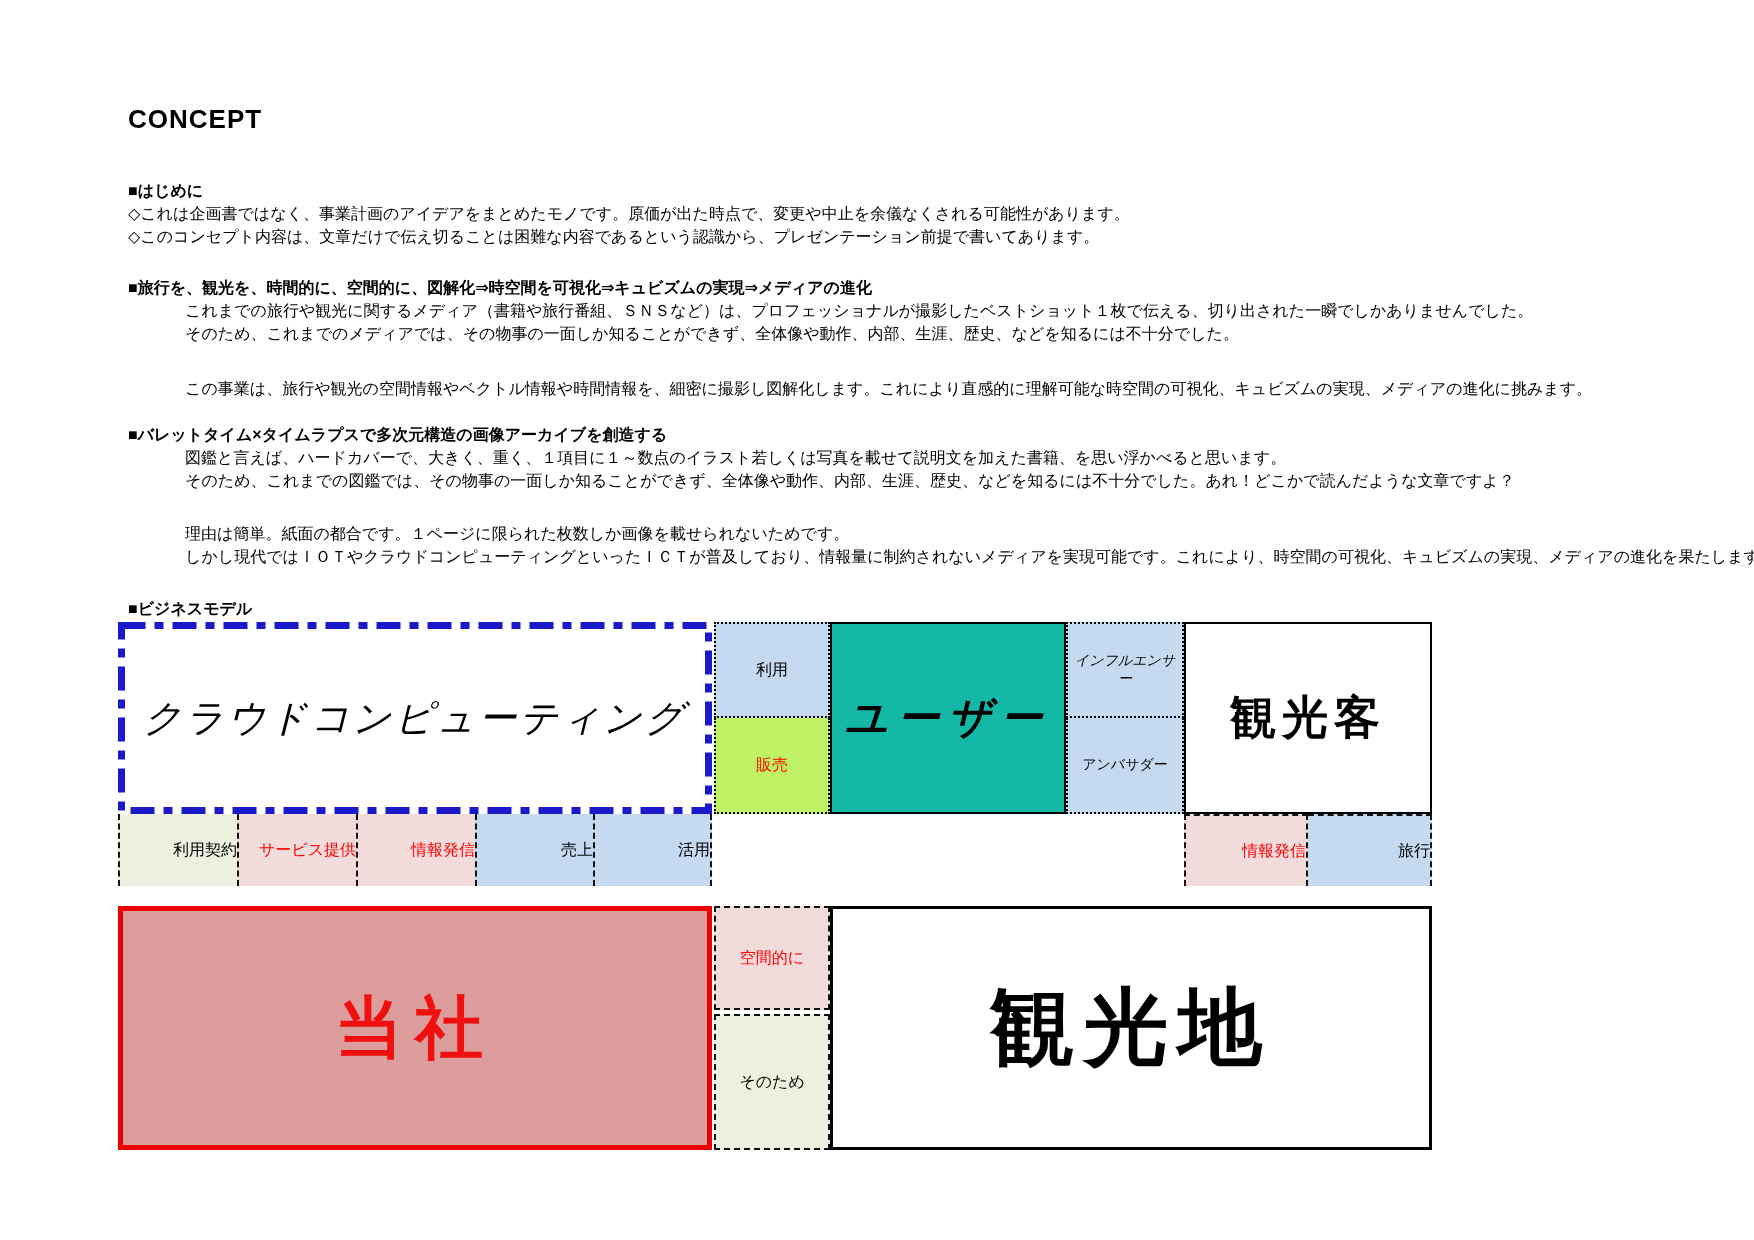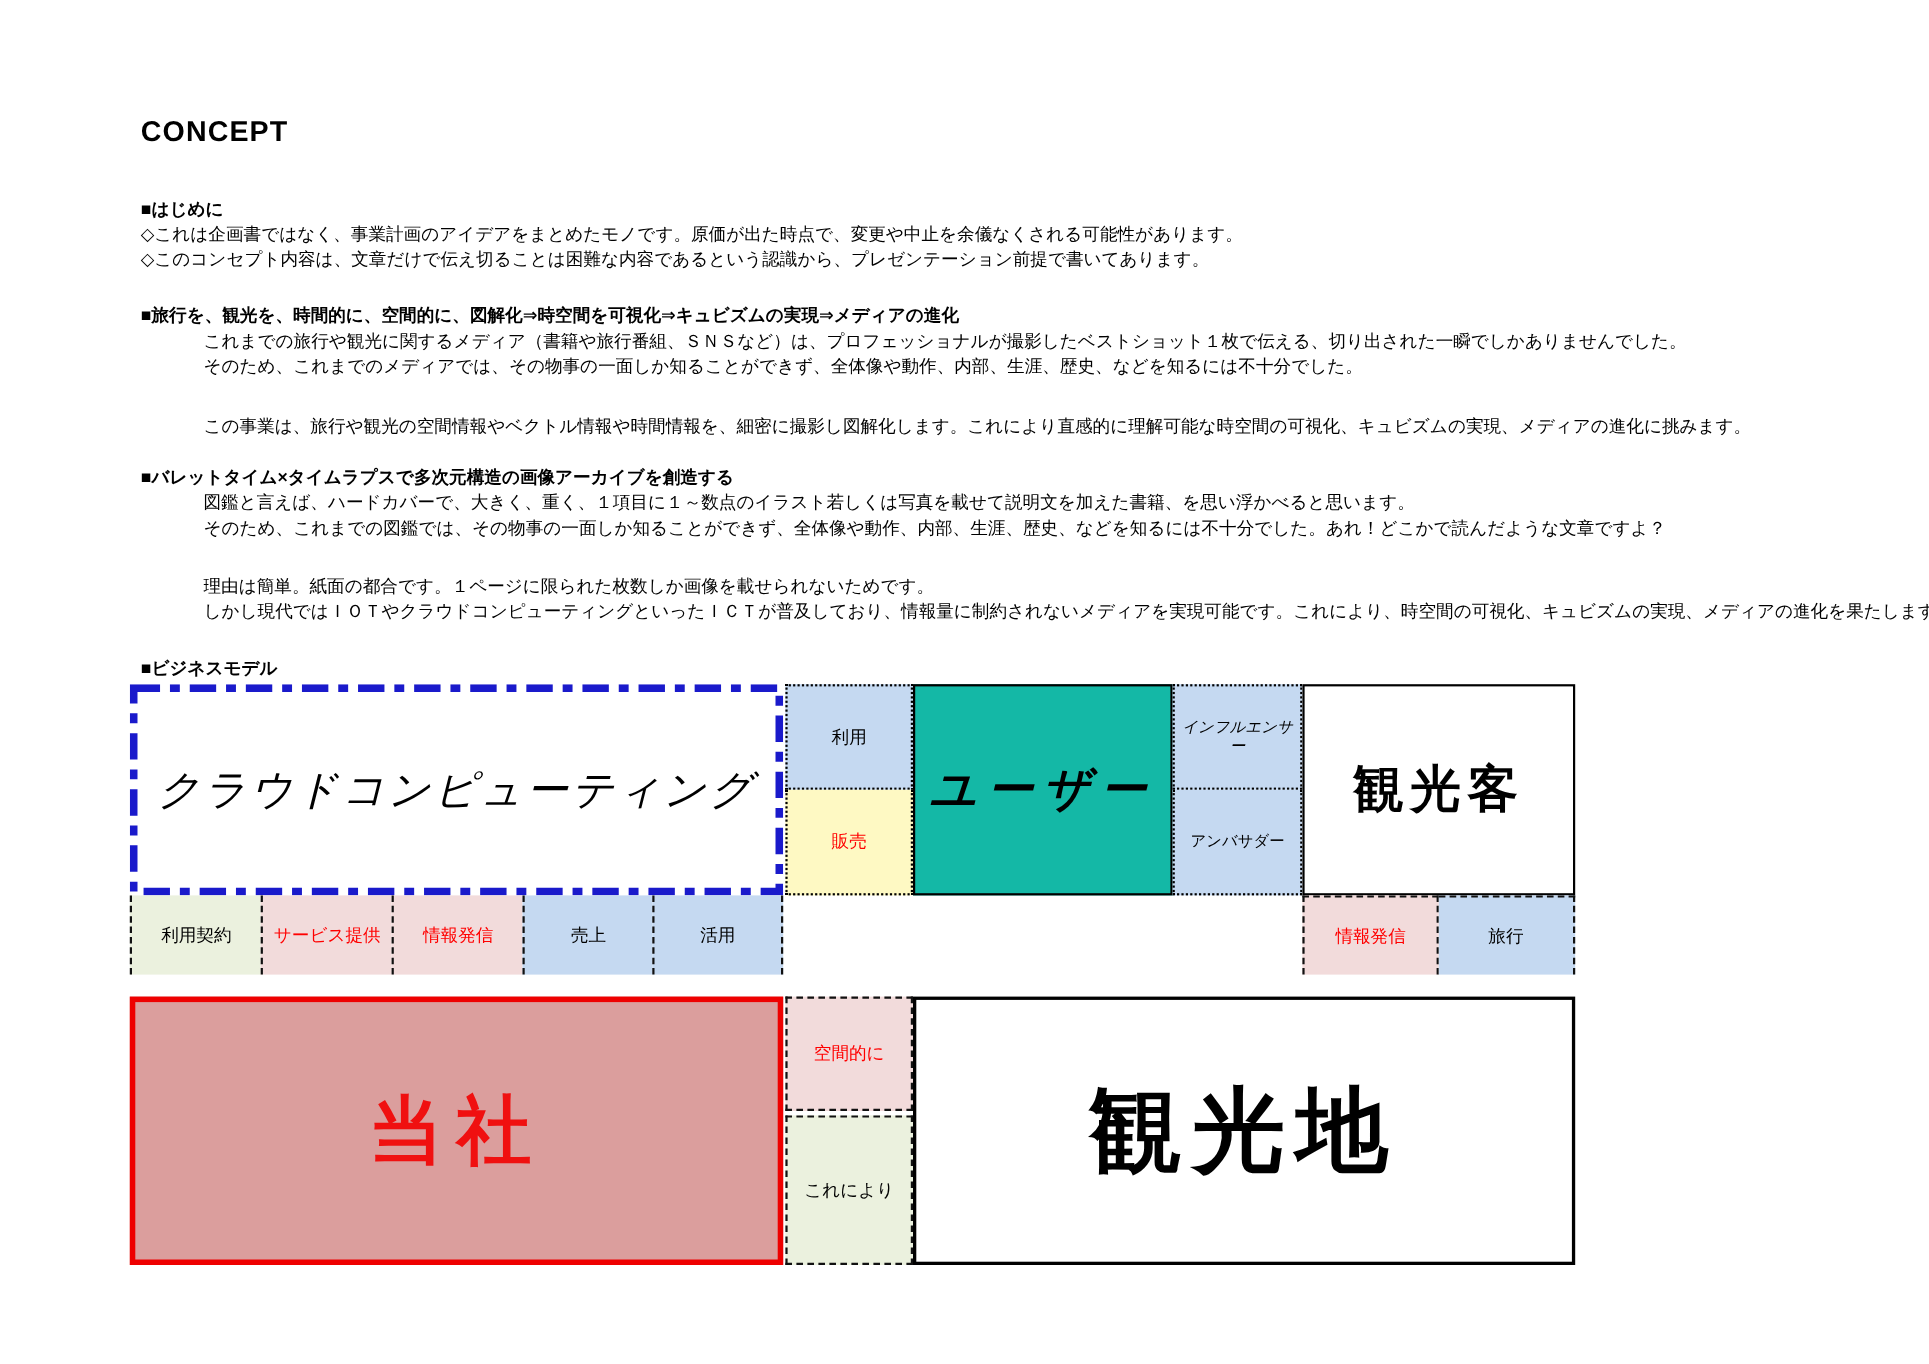--- a/index.html
+++ b/index.html
@@ -26,29 +26,29 @@
 
   .cloud-box{left:0;top:0;width:594px;height:192px;background:#ffffff;}
   .cloud-border{position:absolute;left:0;top:0;}
   .cloud-label{
     position:relative;font-family:"DejaVu Serif","Liberation Serif",serif;
     font-style:italic;font-size:38px;letter-spacing:3px;white-space:nowrap;
   }
 
   .cell{font-size:16px;}
   .cell-usage{left:596px;top:0;width:116px;height:96px;background:#C5D9F1;border:2px dotted #000;}
-  .cell-sales{left:596px;top:96px;width:116px;height:96px;background:#fef9c3;border:2px dotted #000;border-top:none;color:#FF0000;}
+  .cell-sales{left:596px;top:96px;width:116px;height:96px;background:#bef264;border:2px dotted #000;border-top:none;color:#FF0000;}
   .user-box{left:712px;top:0;width:236px;height:192px;background:#14b8a6;border:2px solid #000;}
   .user-label{font-family:"DejaVu Serif","Liberation Serif",serif;font-style:italic;font-weight:bold;font-size:42px;letter-spacing:9px;}
   .cell-influencer{left:948px;top:0;width:118px;height:96px;background:#C5D9F1;border:2px dotted #000;font-size:14px;font-style:italic;}
   .cell-ambassador{left:948px;top:96px;width:118px;height:96px;background:#C5D9F1;border:2px dotted #000;border-top:none;font-size:14px;}
   .tourist-box{left:1066px;top:0;width:248px;height:192px;background:#ffffff;border:2px solid #000;}
   .tourist-label{font-family:"DejaVu Serif","Liberation Serif",serif;font-weight:bold;font-size:46px;letter-spacing:6px;}
 
-  .mid{top:192px;height:72px;}
+  .mid{top:192px;height:72px;justify-content:flex-end;}
   .dashL{border-left:2px dashed #111;}
   .dashR{border-right:2px dashed #111;}
   .cell-contract{left:0;width:119px;background:#EBF1DE;}
   .cell-service{left:119px;width:119px;background:#F2DBDB;color:#FF0000;}
   .cell-info-l{left:238px;width:119px;background:#F2DBDB;color:#FF0000;}
   .cell-revenue{left:357px;width:118px;background:#C5D9F1;}
   .cell-utilize{left:475px;width:119px;background:#C5D9F1;}
   .cell-info-r{left:1066px;width:124px;background:#F2DBDB;color:#FF0000;border:2px dashed #111;border-bottom:none;}
   .cell-travel{left:1190px;width:124px;background:#C5D9F1;border:2px dashed #111;border-bottom:none;border-left:none;}
 
@@ -138,20 +138,20 @@
   </div>
 
   <div class="box company-box">
     <span class="company-label">当社</span>
   </div>
 
   <div class="box cell cell-photo">
     <span>空間的に</span>
   </div>
   <div class="box cell cell-coop">
-    <span>これにより</span>
+    <span>そのため</span>
   </div>
 
   <div class="box site-box">
     <span class="site-label">観光地</span>
   </div>
 
 </div>
 
 </body></html>

